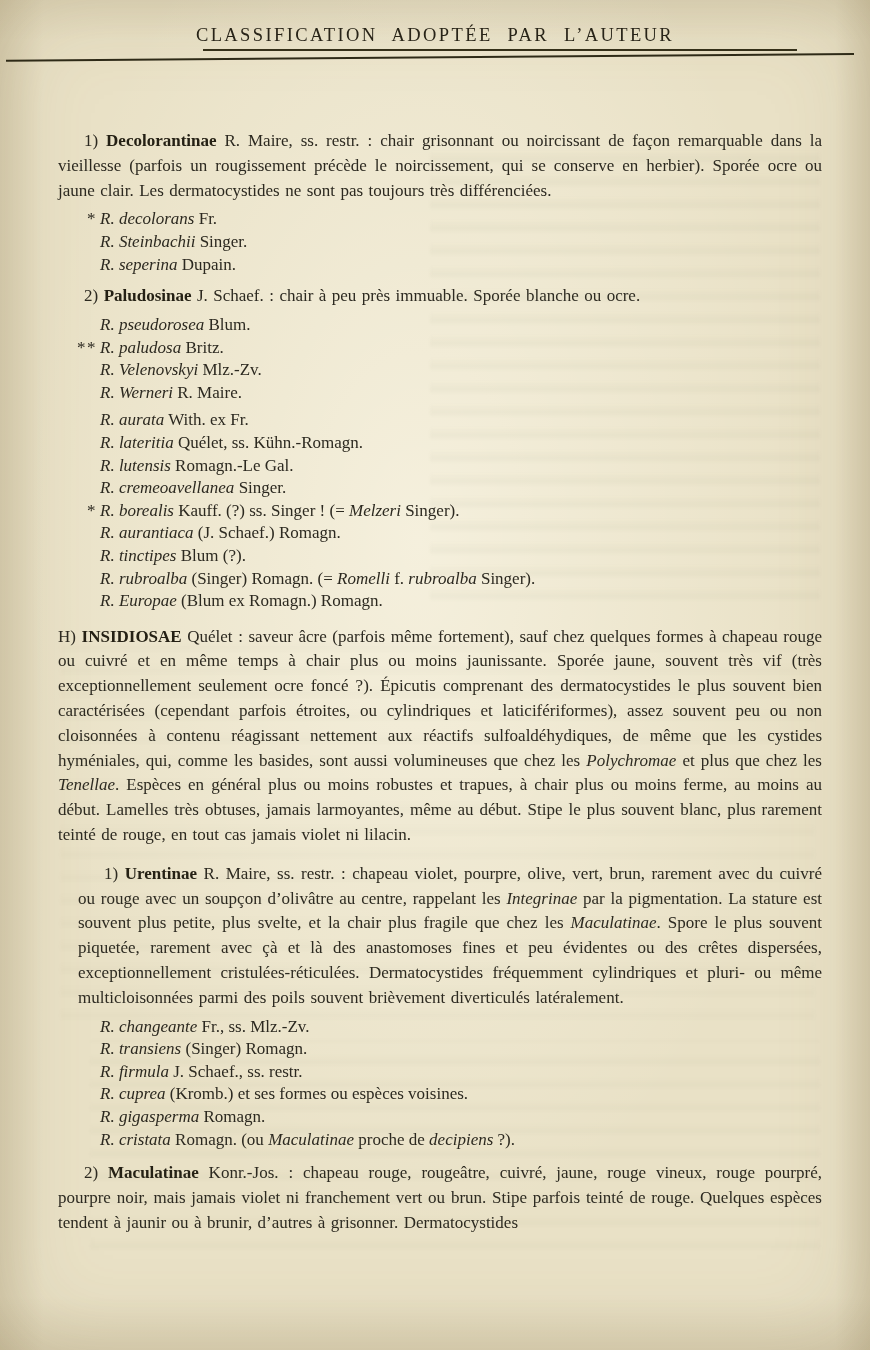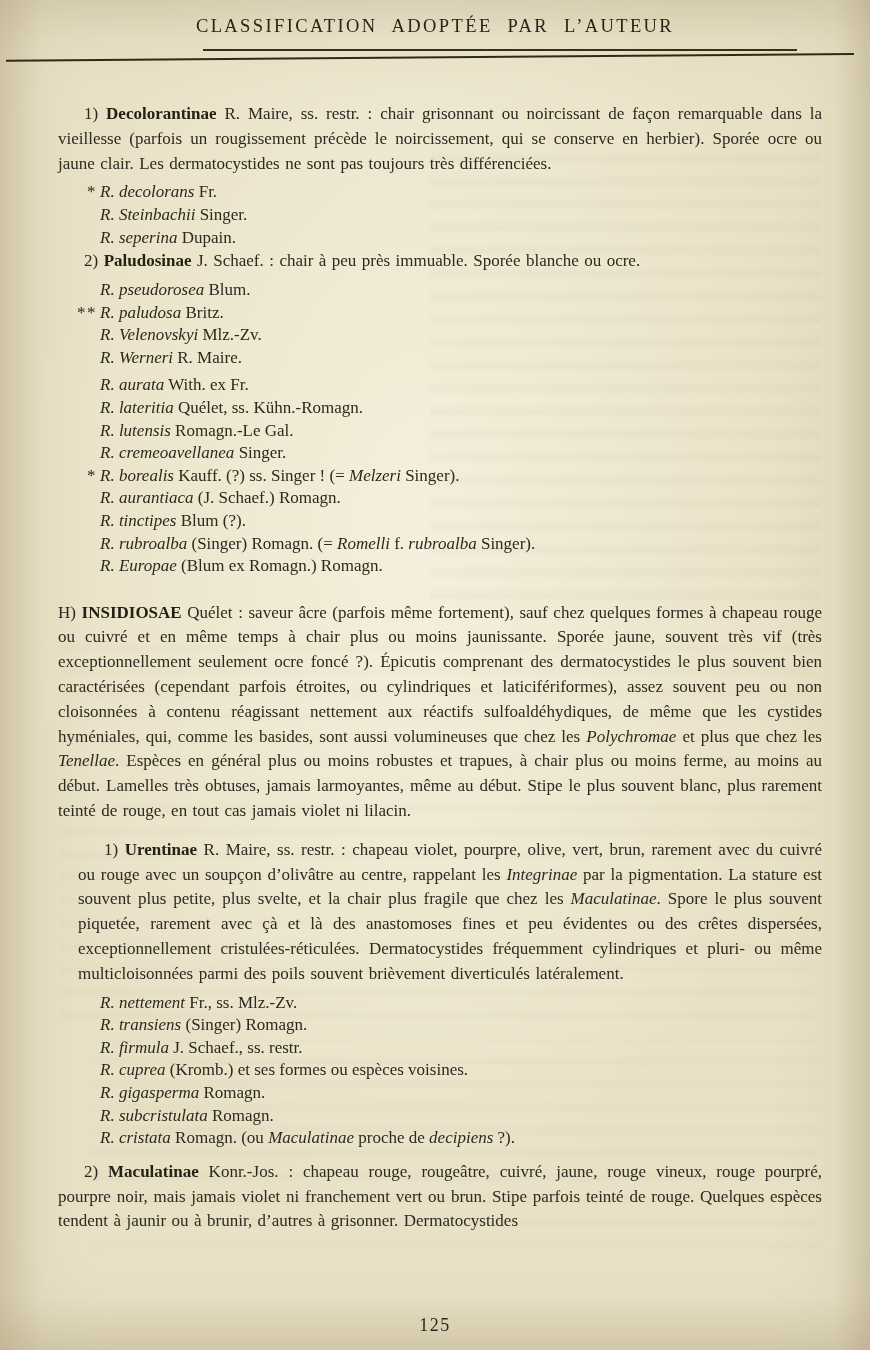--- a/index.html
+++ b/index.html
@@ -26,37 +26,37 @@
   .bleed{
     position:absolute;pointer-events:none;filter:blur(1.4px);
     background:repeating-linear-gradient(0deg,
       rgba(118,122,92,0) 0px, rgba(118,122,92,0) 9px,
       rgba(112,118,88,.085) 13px, rgba(118,122,92,0) 23px);
   }
   .bleed.b1{left:430px;top:140px;width:390px;height:470px;opacity:.65;}
   .bleed.b2{left:60px;top:630px;width:755px;height:400px;opacity:.35;}
   .bleed.b3{left:90px;top:1040px;width:730px;height:220px;opacity:.45;}
 
-  .header{position:relative;height:64px;padding-top:16px;box-sizing:content-box;}
+  .header{position:relative;height:64px;padding-top:25px;box-sizing:content-box;}
   .title{
     text-align:center;font-size:18.5px;letter-spacing:2.4px;word-spacing:8px;
     color:#282418;
   }
   .rule-title{position:absolute;left:203px;top:49px;width:594px;height:2px;background:#353019;}
   .rule-full{
     position:absolute;left:6px;top:53px;width:848px;height:2.4px;background:#2e2a17;
     transform:rotate(-0.45deg);transform-origin:100% 50%;
   }
 
   .body{padding:0 48px 0 58px;font-size:17px;}
   .para{margin:0;text-align:justify;line-height:24.8px;word-spacing:1.2px;}
   .indent{text-indent:26px;}
-  .p-first{margin-top:22px;}
-  .head{margin-top:0;}
-  .p-big{margin-top:23px;}
+  .p-first{margin-top:40px;}
+  .head{margin-top:8px;}
+  .p-big{margin-top:12px;}
   .p-urent{margin-top:14px;margin-left:20px;}
   .p-especes{margin:6px 0 0 28px;text-align:left;}
   .p-macul{margin-top:10px;}
 
   .species-list{margin:5px 0 0 42px;}
   .species{position:relative;margin:0;line-height:22.6px;font-size:17px;text-align:left;}
 
   .seg-b{font-weight:bold;color:#242014;}
   .seg-i{font-style:italic;}
   .seg-star{position:absolute;right:100%;margin-right:3px;letter-spacing:1.5px;font-style:normal;}
@@ -111,29 +111,27 @@
       <p class="species"><span class="seg-i">R. tinctipes</span><span> Blum (?).</span></p>
       <p class="species"><span class="seg-i">R. rubroalba</span><span> (Singer) Romagn. (= </span><span class="seg-i">Romelli</span><span> f. </span><span class="seg-i">rubroalba</span><span> Singer).</span></p>
       <p class="species"><span class="seg-i">R. Europae</span><span> (Blum ex Romagn.) Romagn.</span></p>
     </div>
 
     <p class="para p-big"><span>H) </span><span class="seg-b">INSIDIOSAE</span><span> Quélet : saveur âcre (parfois même fortement), sauf chez quelques formes à chapeau rouge ou cuivré et en même temps à chair plus ou moins jaunissante. Sporée jaune, souvent très vif (très exceptionnellement seulement ocre foncé ?). Épicutis comprenant des dermatocystides le plus souvent bien caractérisées (cependant parfois étroites, ou cylindriques et laticifériformes), assez souvent peu ou non cloisonnées à contenu réagissant nettement aux réactifs sulfoaldéhydiques, de même que les cystides hyméniales, qui, comme les basides, sont aussi volumineuses que chez les </span><span class="seg-i">Polychromae</span><span> et plus que chez les </span><span class="seg-i">Tenellae</span><span>. Espèces en général plus ou moins robustes et trapues, à chair plus ou moins ferme, au moins au début. Lamelles très obtuses, jamais larmoyantes, même au début. Stipe le plus souvent blanc, plus rarement teinté de rouge, en tout cas jamais violet ni lilacin.</span></p>
 
     <p class="para indent p-urent"><span>1) </span><span class="seg-b">Urentinae</span><span> R. Maire, ss. restr. : chapeau violet, pourpre, olive, vert, brun, rarement avec du cuivré ou rouge avec un soupçon d’olivâtre au centre, rappelant les </span><span class="seg-i">Integrinae</span><span> par la pigmentation. La stature est souvent plus petite, plus svelte, et la chair plus fragile que chez les </span><span class="seg-i">Maculatinae</span><span>. Spore le plus souvent piquetée, rarement avec çà et là des anastomoses fines et peu évidentes ou des crêtes dispersées, exceptionnellement cristulées-réticulées. Dermatocystides fréquemment cylindriques et pluri- ou même multicloisonnées parmi des poils souvent brièvement diverticulés latéralement.</span></p>
 
     <div class="species-list">
-      <p class="species"><span class="seg-i">R. nettement</span><span> Fr., ss. Mlz.-Zv.</span></p>
+      <p class="species"><span class="seg-i">R. changeante</span><span> Fr., ss. Mlz.-Zv.</span></p>
       <p class="species"><span class="seg-i">R. transiens</span><span> (Singer) Romagn.</span></p>
       <p class="species"><span class="seg-i">R. firmula</span><span> J. Schaef., ss. restr.</span></p>
       <p class="species"><span class="seg-i">R. cuprea</span><span> (Kromb.) et ses formes ou espèces voisines.</span></p>
       <p class="species"><span class="seg-i">R. gigasperma</span><span> Romagn.</span></p>
-      <p class="species"><span class="seg-i">R. subcristulata</span><span> Romagn.</span></p>
       <p class="species"><span class="seg-i">R. cristata</span><span> Romagn. (ou </span><span class="seg-i">Maculatinae</span><span> proche de </span><span class="seg-i">decipiens</span><span> ?).</span></p>
     </div>
 
 
     <p class="para indent p-macul"><span>2) </span><span class="seg-b">Maculatinae</span><span> Konr.-Jos. : chapeau rouge, rougeâtre, cuivré, jaune, rouge vineux, rouge pourpré, pourpre noir, mais jamais violet ni franchement vert ou brun. Stipe parfois teinté de rouge. Quelques espèces tendent à jaunir ou à brunir, d’autres à grisonner. Dermatocystides</span></p>
 
   </div>
 
-  <div class="page-number">125</div>
 
 </div>
 
 </body></html>

